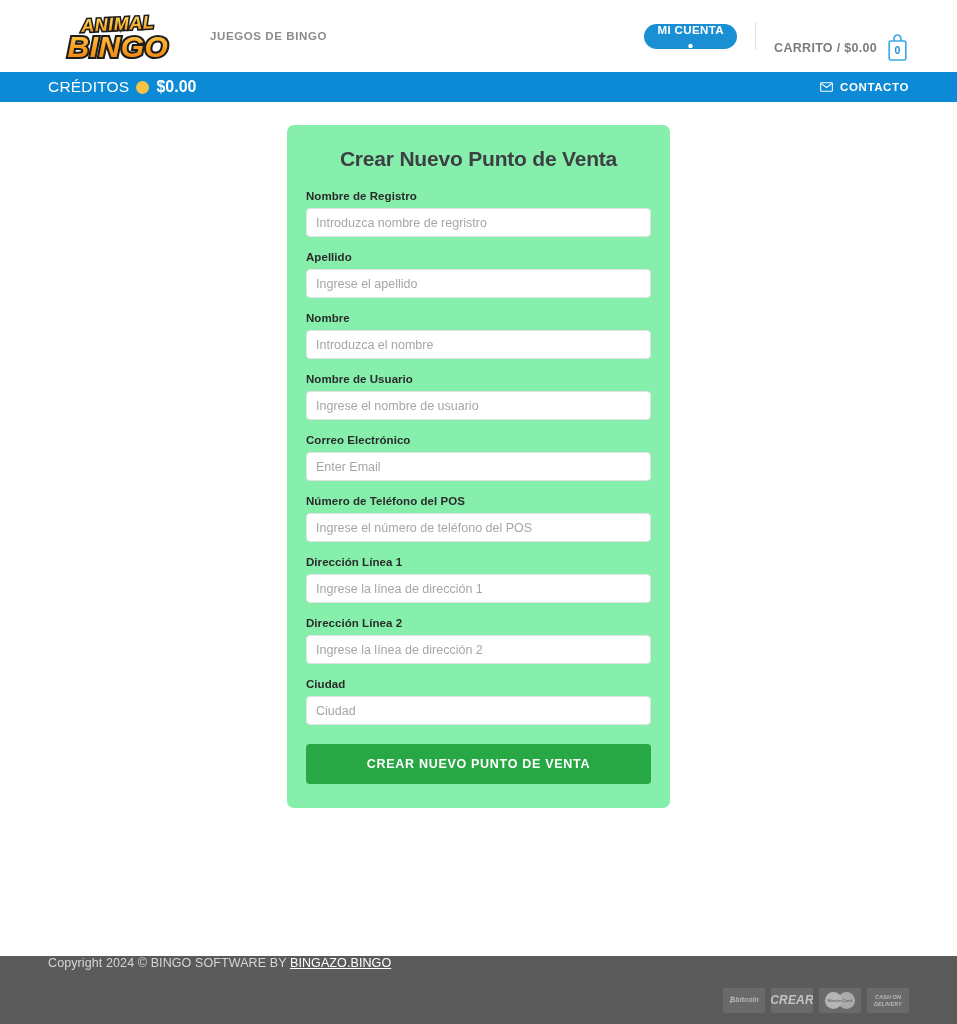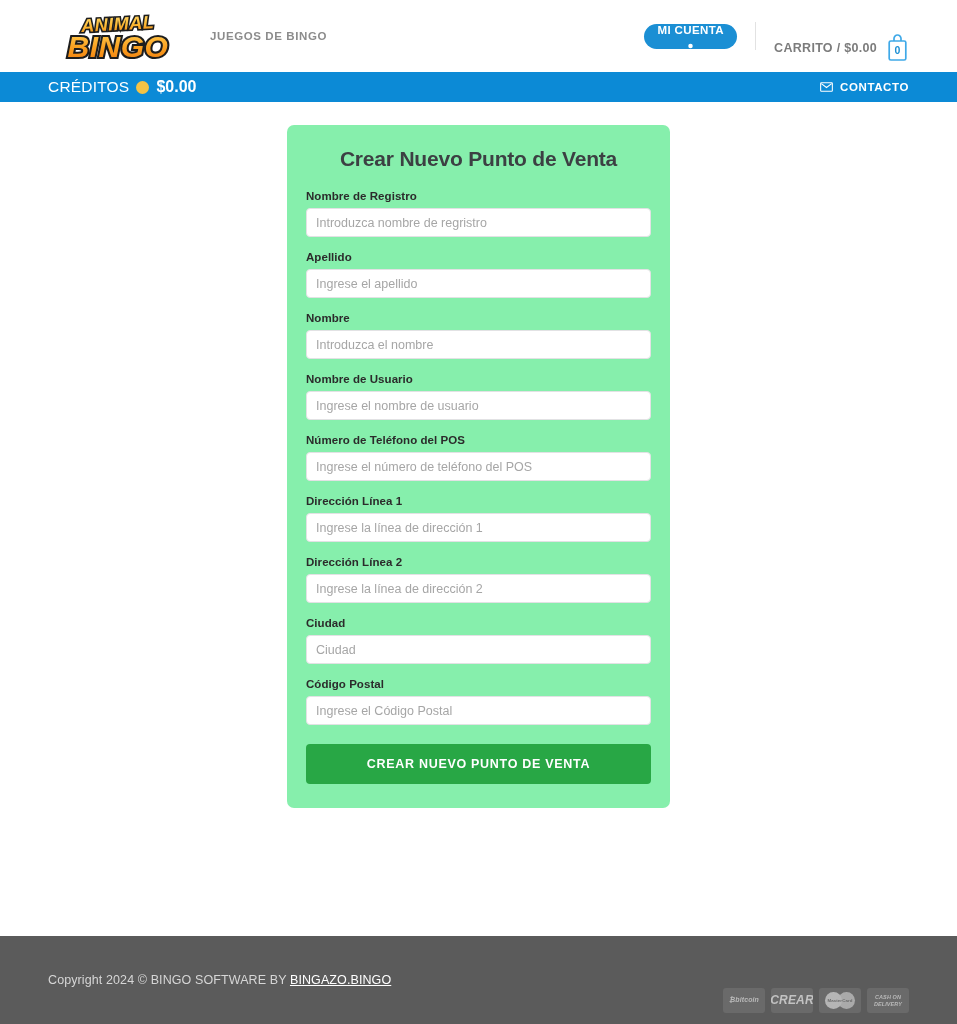--- a/index.html
+++ b/index.html
@@ -233,24 +233,23 @@
     font-size: 12.5px;
     font-weight: 700;
     letter-spacing: 0.7px;
     cursor: pointer;
     font-family: "Liberation Sans", sans-serif;
   }
 
   
   .site-footer {
     flex: 0 0 auto;
-    height: 88px;
+    height: 68px;
     background: #5b5b5b;
     display: flex;
-    align-items: center;
     padding: 0 48px;
   }
   .copyright {
     font-size: 12.5px;
     color: #d6d6d6;
     letter-spacing: 0.1px;
   }
   .copyright .brand-link {
     color: #ffffff;
     text-decoration: underline;
@@ -384,38 +383,38 @@
           </div>
           <div class="field">
             <label class="field-label">Nombre</label>
             <input class="field-input" type="text" placeholder="Introduzca el nombre" style="">
           </div>
           <div class="field">
             <label class="field-label">Nombre de Usuario</label>
             <input class="field-input" type="text" placeholder="Ingrese el nombre de usuario" style="">
           </div>
           <div class="field">
+            <label class="field-label">Correo Electrónico</label>
+            <input class="field-input" type="text" placeholder="Enter Email" style="">
+          </div>
+          <div class="field">
             <label class="field-label">Número de Teléfono del POS</label>
             <input class="field-input" type="text" placeholder="Ingrese el número de teléfono del POS" style="">
           </div>
           <div class="field">
             <label class="field-label">Dirección Línea 1</label>
             <input class="field-input" type="text" placeholder="Ingrese la línea de dirección 1" style="">
           </div>
           <div class="field">
             <label class="field-label">Dirección Línea 2</label>
             <input class="field-input" type="text" placeholder="Ingrese la línea de dirección 2" style="">
           </div>
           <div class="field">
             <label class="field-label">Ciudad</label>
             <input class="field-input" type="text" placeholder="Ciudad" style="">
-          </div>
-          <div class="field">
-            <label class="field-label">Código Postal</label>
-            <input class="field-input" type="text" placeholder="Ingrese el Código Postal" style="">
           </div>
         </div>
       <button class="submit-btn">CREAR NUEVO PUNTO DE VENTA</button>
     </section>
   </main>
 
   <footer class="site-footer">
     <div class="copyright">
       <span>Copyright 2024 © BINGO SOFTWARE BY </span><a class="brand-link">BINGAZO.BINGO</a>
     </div>

